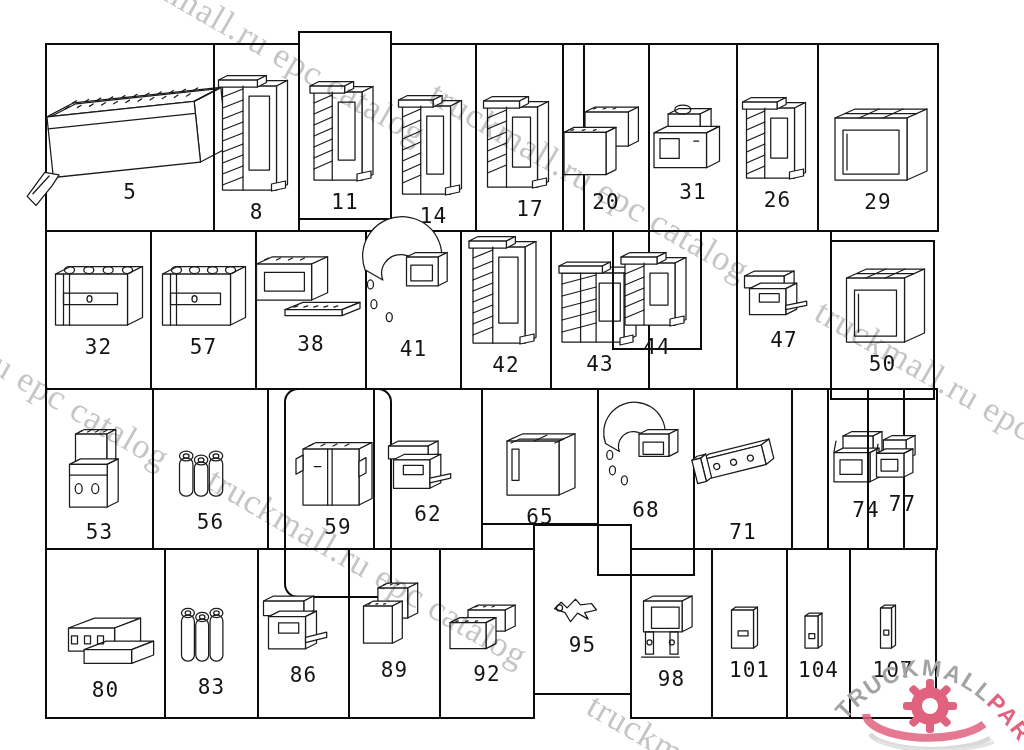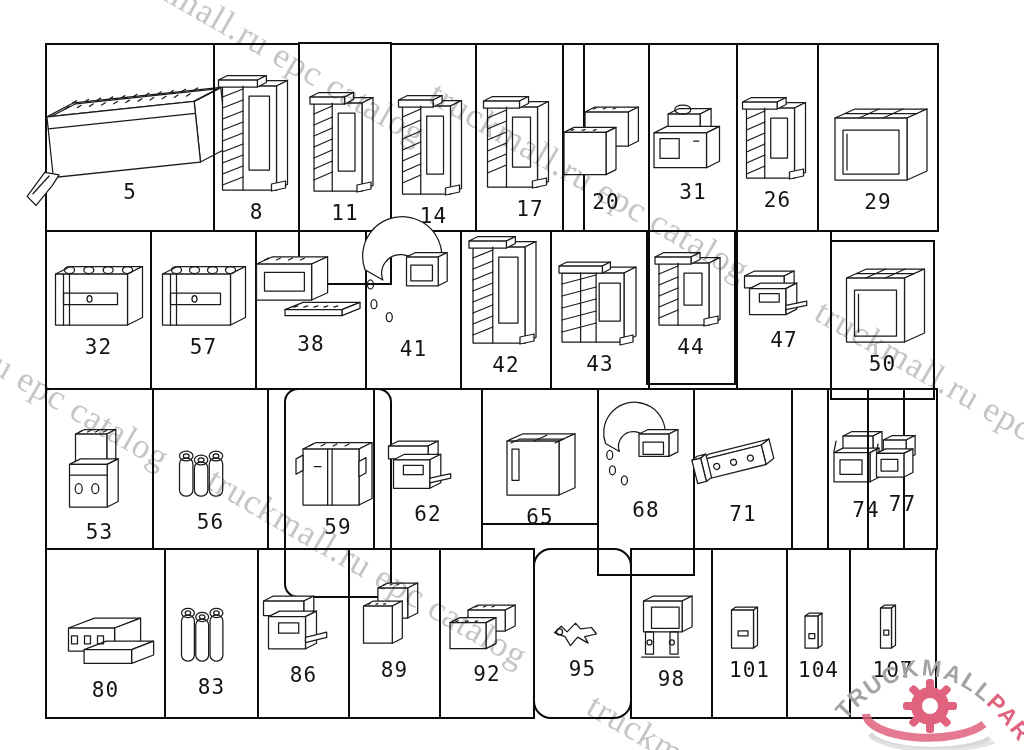--- a/index.html
+++ b/index.html
@@ -78,21 +78,21 @@
             <line x1="0" y1="74" x2="20.52" y2="66"></line>
             <line x1="0" y1="85" x2="20.52" y2="77"></line>
             <line x1="0" y1="96" x2="20.52" y2="88"></line>
             <line x1="0" y1="107" x2="20.52" y2="99"></line>
             <rect x="26.52" y="18" width="20.480000000000004" height="74" fill="none"></rect>
             <polygon points="49.0,106.0 63.0,103.0 63.0,110.0 49.0,113.0"></polygon>
           </g>
       </svg>
       <div class="part-label" style="top:157px">8</div>
     </div>
-      <div class="cell" style="left:298px;top:42px;width:94px;height:243px;">
+      <div class="cell" style="left:298px;top:31px;width:94px;height:189px;">
       <svg width="92" height="187">
         <g class="draw" transform="translate(14.0,51.0)">
             <polygon points="0.0,8.0 11.0,2.5 59.0,2.5 48.0,8.0"></polygon>
             <polygon points="48.0,8.0 59.0,2.5 59.0,90.5 48.0,96.0"></polygon>
             <polygon points="0.0,8.0 48.0,8.0 48.0,96.0 0.0,96.0"></polygon>
             <polygon points="-4.0,2.0 5.0,-2.5 39.6,-2.5 30.6,2.0"></polygon>
             <polygon points="30.6,2.0 39.6,-2.5 39.6,4.5 30.6,9.0"></polygon>
             <polygon points="-4.0,2.0 30.6,2.0 30.6,9.0 -4.0,9.0"></polygon>
             <line x1="18.240000000000002" y1="8" x2="18.240000000000002" y2="96"></line>
             <line x1="0" y1="19" x2="18.240000000000002" y2="11"></line>
@@ -338,21 +338,21 @@
             <line x1="0" y1="30" x2="34.1" y2="21"></line>
             <line x1="0" y1="42" x2="34.1" y2="33"></line>
             <line x1="0" y1="54" x2="34.1" y2="45"></line>
             <line x1="0" y1="66" x2="34.1" y2="57"></line>
             <rect x="37.199999999999996" y="17" width="21.080000000000002" height="38" fill="none"></rect>
             <polygon points="58.0,72.0 71.0,69.0 71.0,76.0 58.0,79.0"></polygon>
           </g>
       </svg>
       <div class="part-label" style="top:122px">43</div>
     </div>
-      <div class="cell" style="left:646px;top:230px;width:90px;height:155px;text-decoration:underline;">
+      <div class="cell" style="left:612px;top:230px;width:90px;height:120px;text-decoration:underline;">
       <svg width="88" height="158">
         <g class="draw" transform="translate(11.0,23.0)">
             <polygon points="0.0,8.0 11.0,2.5 61.0,2.5 50.0,8.0"></polygon>
             <polygon points="50.0,8.0 61.0,2.5 61.0,64.5 50.0,70.0"></polygon>
             <polygon points="0.0,8.0 50.0,8.0 50.0,70.0 0.0,70.0"></polygon>
             <polygon points="-4.0,2.0 5.0,-2.5 41.0,-2.5 32.0,2.0"></polygon>
             <polygon points="32.0,2.0 41.0,-2.5 41.0,4.5 32.0,9.0"></polygon>
             <polygon points="-4.0,2.0 32.0,2.0 32.0,9.0 -4.0,9.0"></polygon>
             <line x1="19" y1="8" x2="19" y2="70"></line>
             <line x1="0" y1="19" x2="19" y2="11"></line>
@@ -503,21 +503,21 @@
               <polygon points="0.0,0.0 62.0,0.0 62.0,20.0 0.0,20.0"></polygon>
               <polygon points="-9.0,-2.0 -3.0,-4.7 6.0,-4.7 0.0,-2.0"></polygon>
               <polygon points="0.0,-2.0 6.0,-4.7 6.0,19.3 0.0,22.0"></polygon>
               <polygon points="-9.0,-2.0 0.0,-2.0 0.0,22.0 -9.0,22.0"></polygon>
               <ellipse cx="13.64" cy="10" rx="3" ry="3" fill="none"></ellipse>
               <ellipse cx="31" cy="10" rx="3" ry="3" fill="none"></ellipse>
               <ellipse cx="48.36" cy="10" rx="3" ry="3" fill="none"></ellipse>
             </g>
           </g>
       </svg>
-      <div class="part-label" style="top:114px">71</div>
+      <div class="part-label" style="top:132px">71</div>
     </div>
       <div class="cell" style="left:791px;top:388px;width:78px;height:162px;margin-left:36px;">
       <svg width="76" height="160">
         <g class="draw" transform="translate(5.0,46.0)">
             <polygon points="9.0,0.0 18.0,-4.5 48.0,-4.5 39.0,0.0"></polygon>
             <polygon points="39.0,0.0 48.0,-4.5 48.0,19.4 39.0,23.9"></polygon>
             <polygon points="9.0,0.0 39.0,0.0 39.0,23.9 9.0,23.9"></polygon>
             <polygon points="0.0,16.6 9.0,12.1 45.0,12.1 36.0,16.6"></polygon>
             <polygon points="36.0,16.6 45.0,12.1 45.0,41.3 36.0,45.8"></polygon>
             <polygon points="0.0,16.6 36.0,16.6 36.0,45.8 0.0,45.8"></polygon>
@@ -620,21 +620,21 @@
             <polygon points="0.0,12.6 10.0,7.6 46.0,7.6 36.0,12.6"></polygon>
             <polygon points="36.0,12.6 46.0,7.6 46.0,33.6 36.0,38.6"></polygon>
             <polygon points="0.0,12.6 36.0,12.6 36.0,38.6 0.0,38.6"></polygon>
             <line x1="6" y1="11.34" x2="8.4" y2="10.92"></line>
             <line x1="15.600000000000001" y1="11.34" x2="18" y2="10.92"></line>
             <line x1="25.2" y1="11.34" x2="27.6" y2="10.92"></line>
           </g>
       </svg>
       <div class="part-label" style="top:114px">92</div>
     </div>
-      <div class="cell" style="left:533px;top:548px;width:99px;height:171px;border-radius:18px;">
+      <div class="cell" style="left:533px;top:524px;width:99px;height:171px;">
       <svg width="97" height="169">
         <g class="draw" transform="translate(19.5,71.0)">
             <polygon points="0.0,11.7 6.7,5.2 12.6,10.9 21.0,2.1 26.0,7.8 37.0,6.5 42.0,13.0 30.2,15.6 33.6,22.1 23.1,16.1 16.0,24.7 10.5,15.6"></polygon>
             <ellipse cx="5.04" cy="10.92" rx="3" ry="3" fill="none"></ellipse>
           </g>
       </svg>
       <div class="part-label" style="top:109px">95</div>
     </div>
       <div class="cell" style="left:630px;top:548px;width:83px;height:171px;">
       <svg width="81" height="169">

